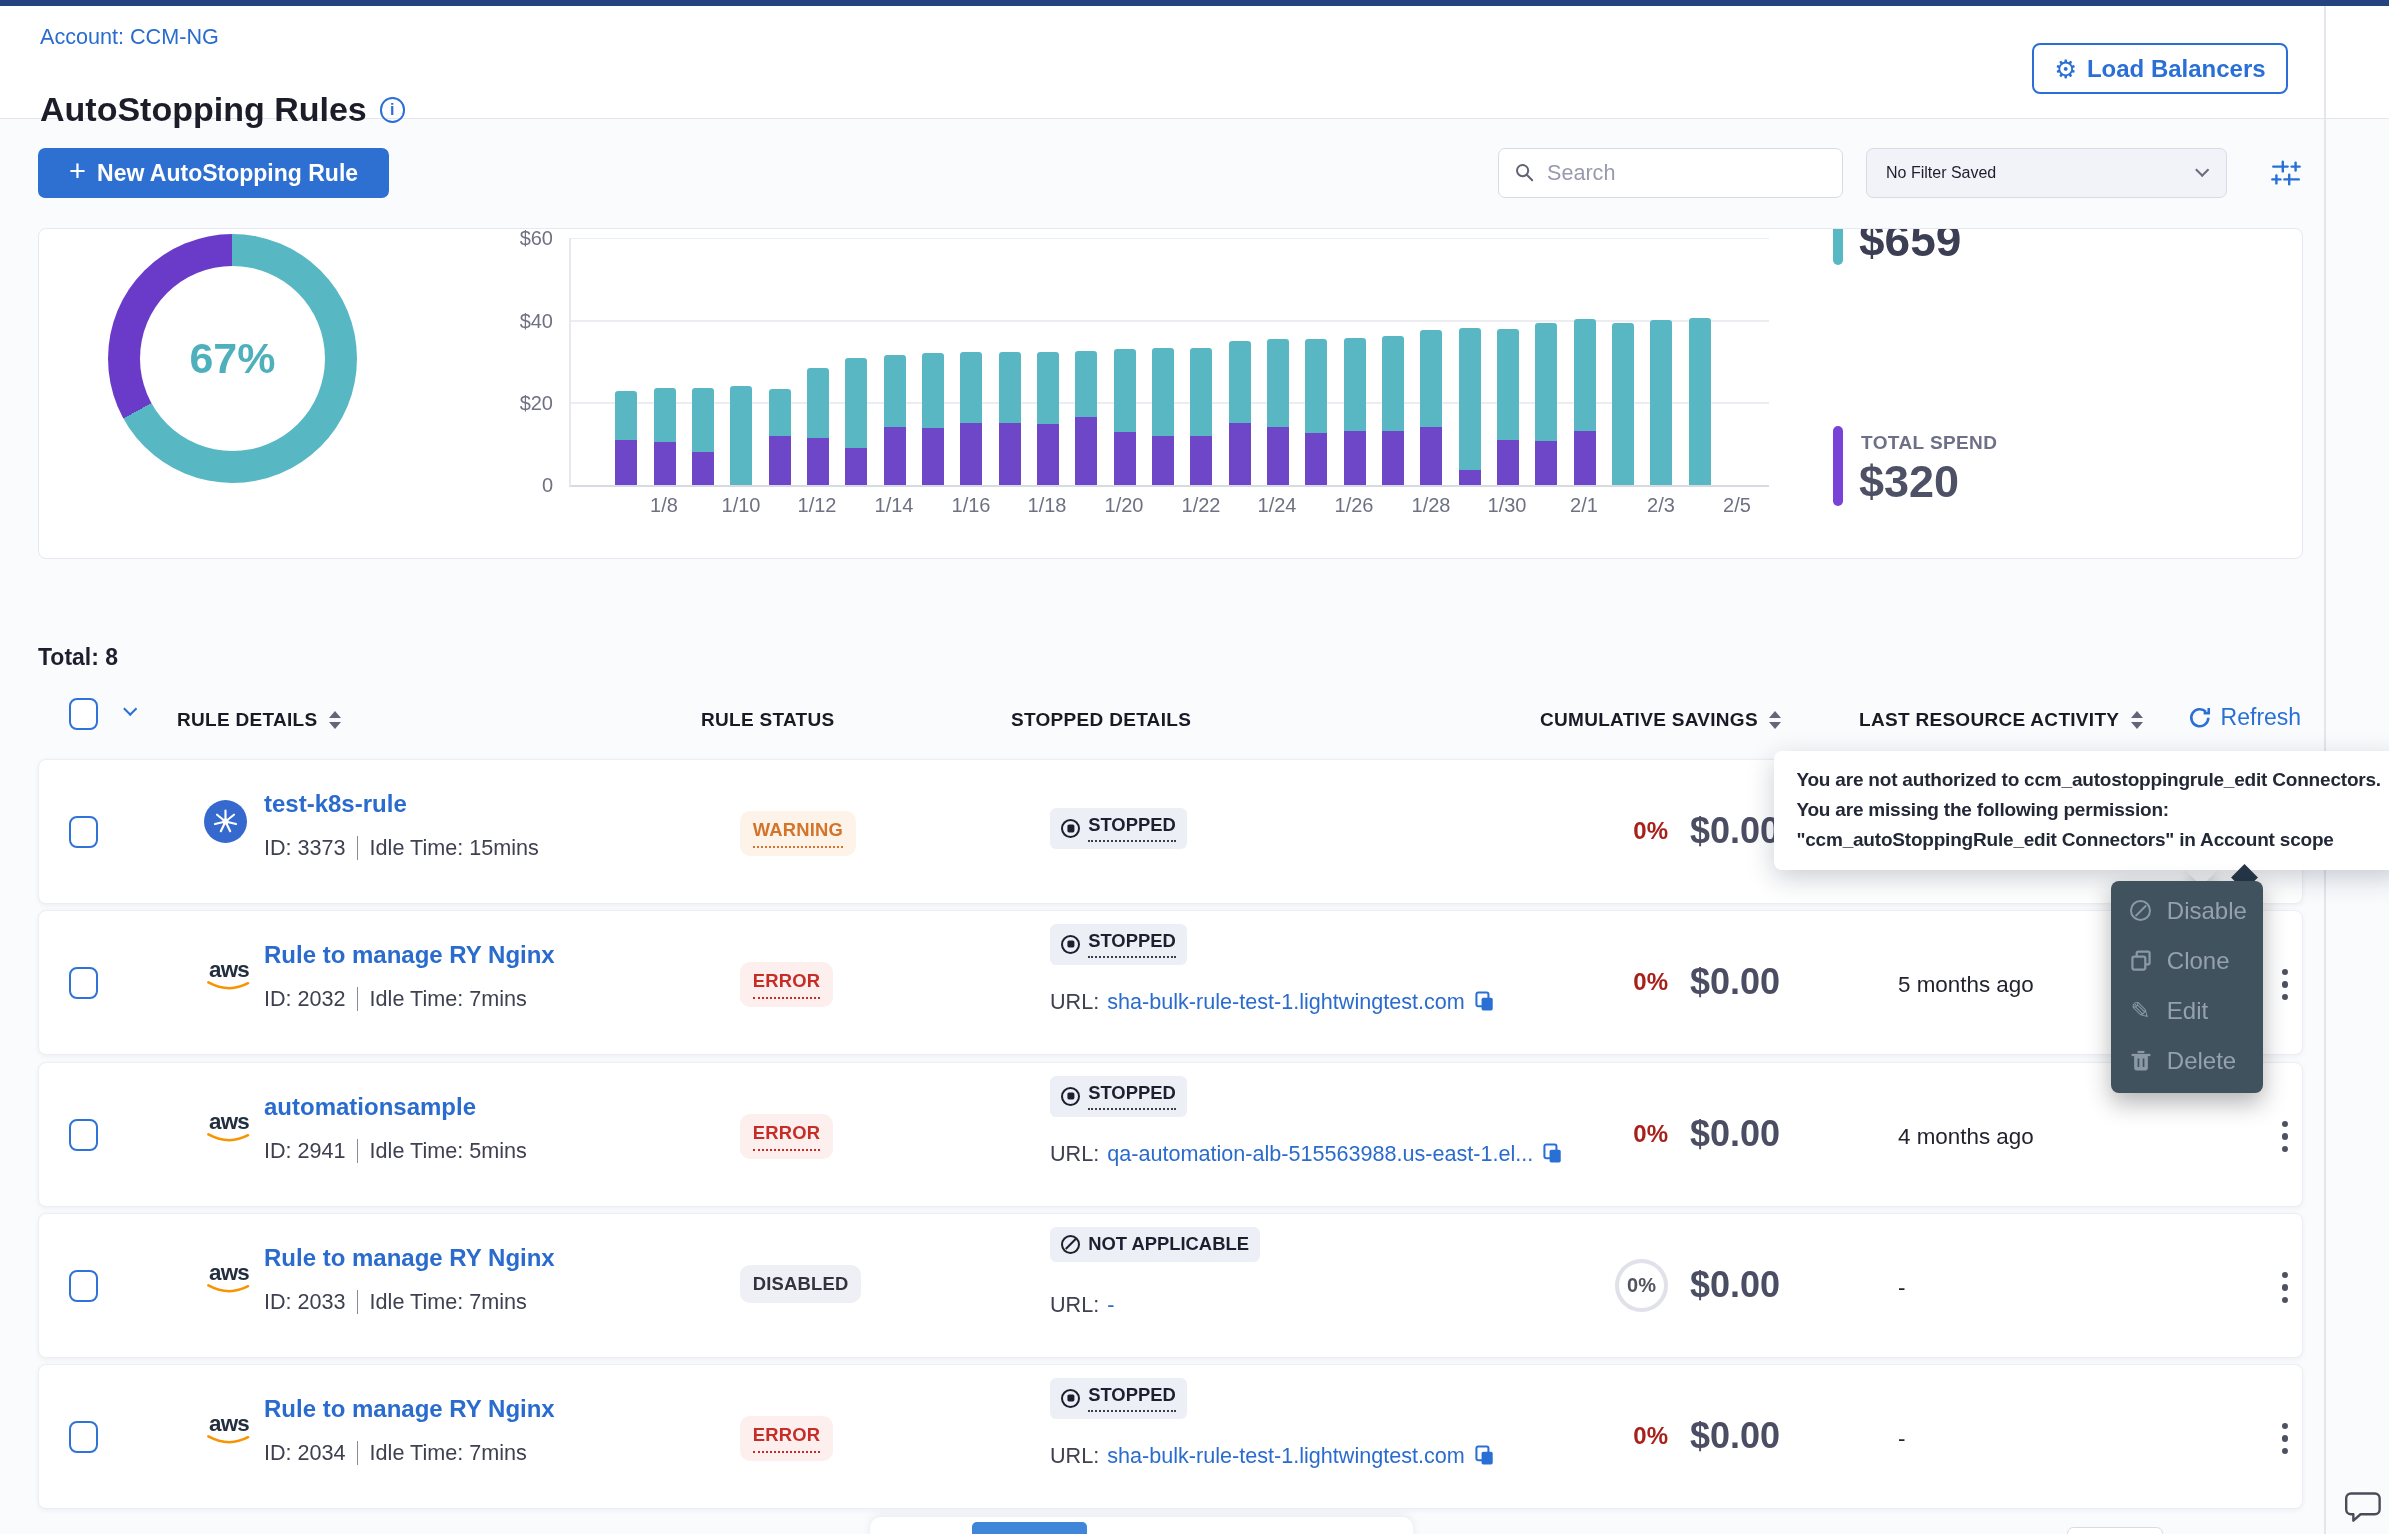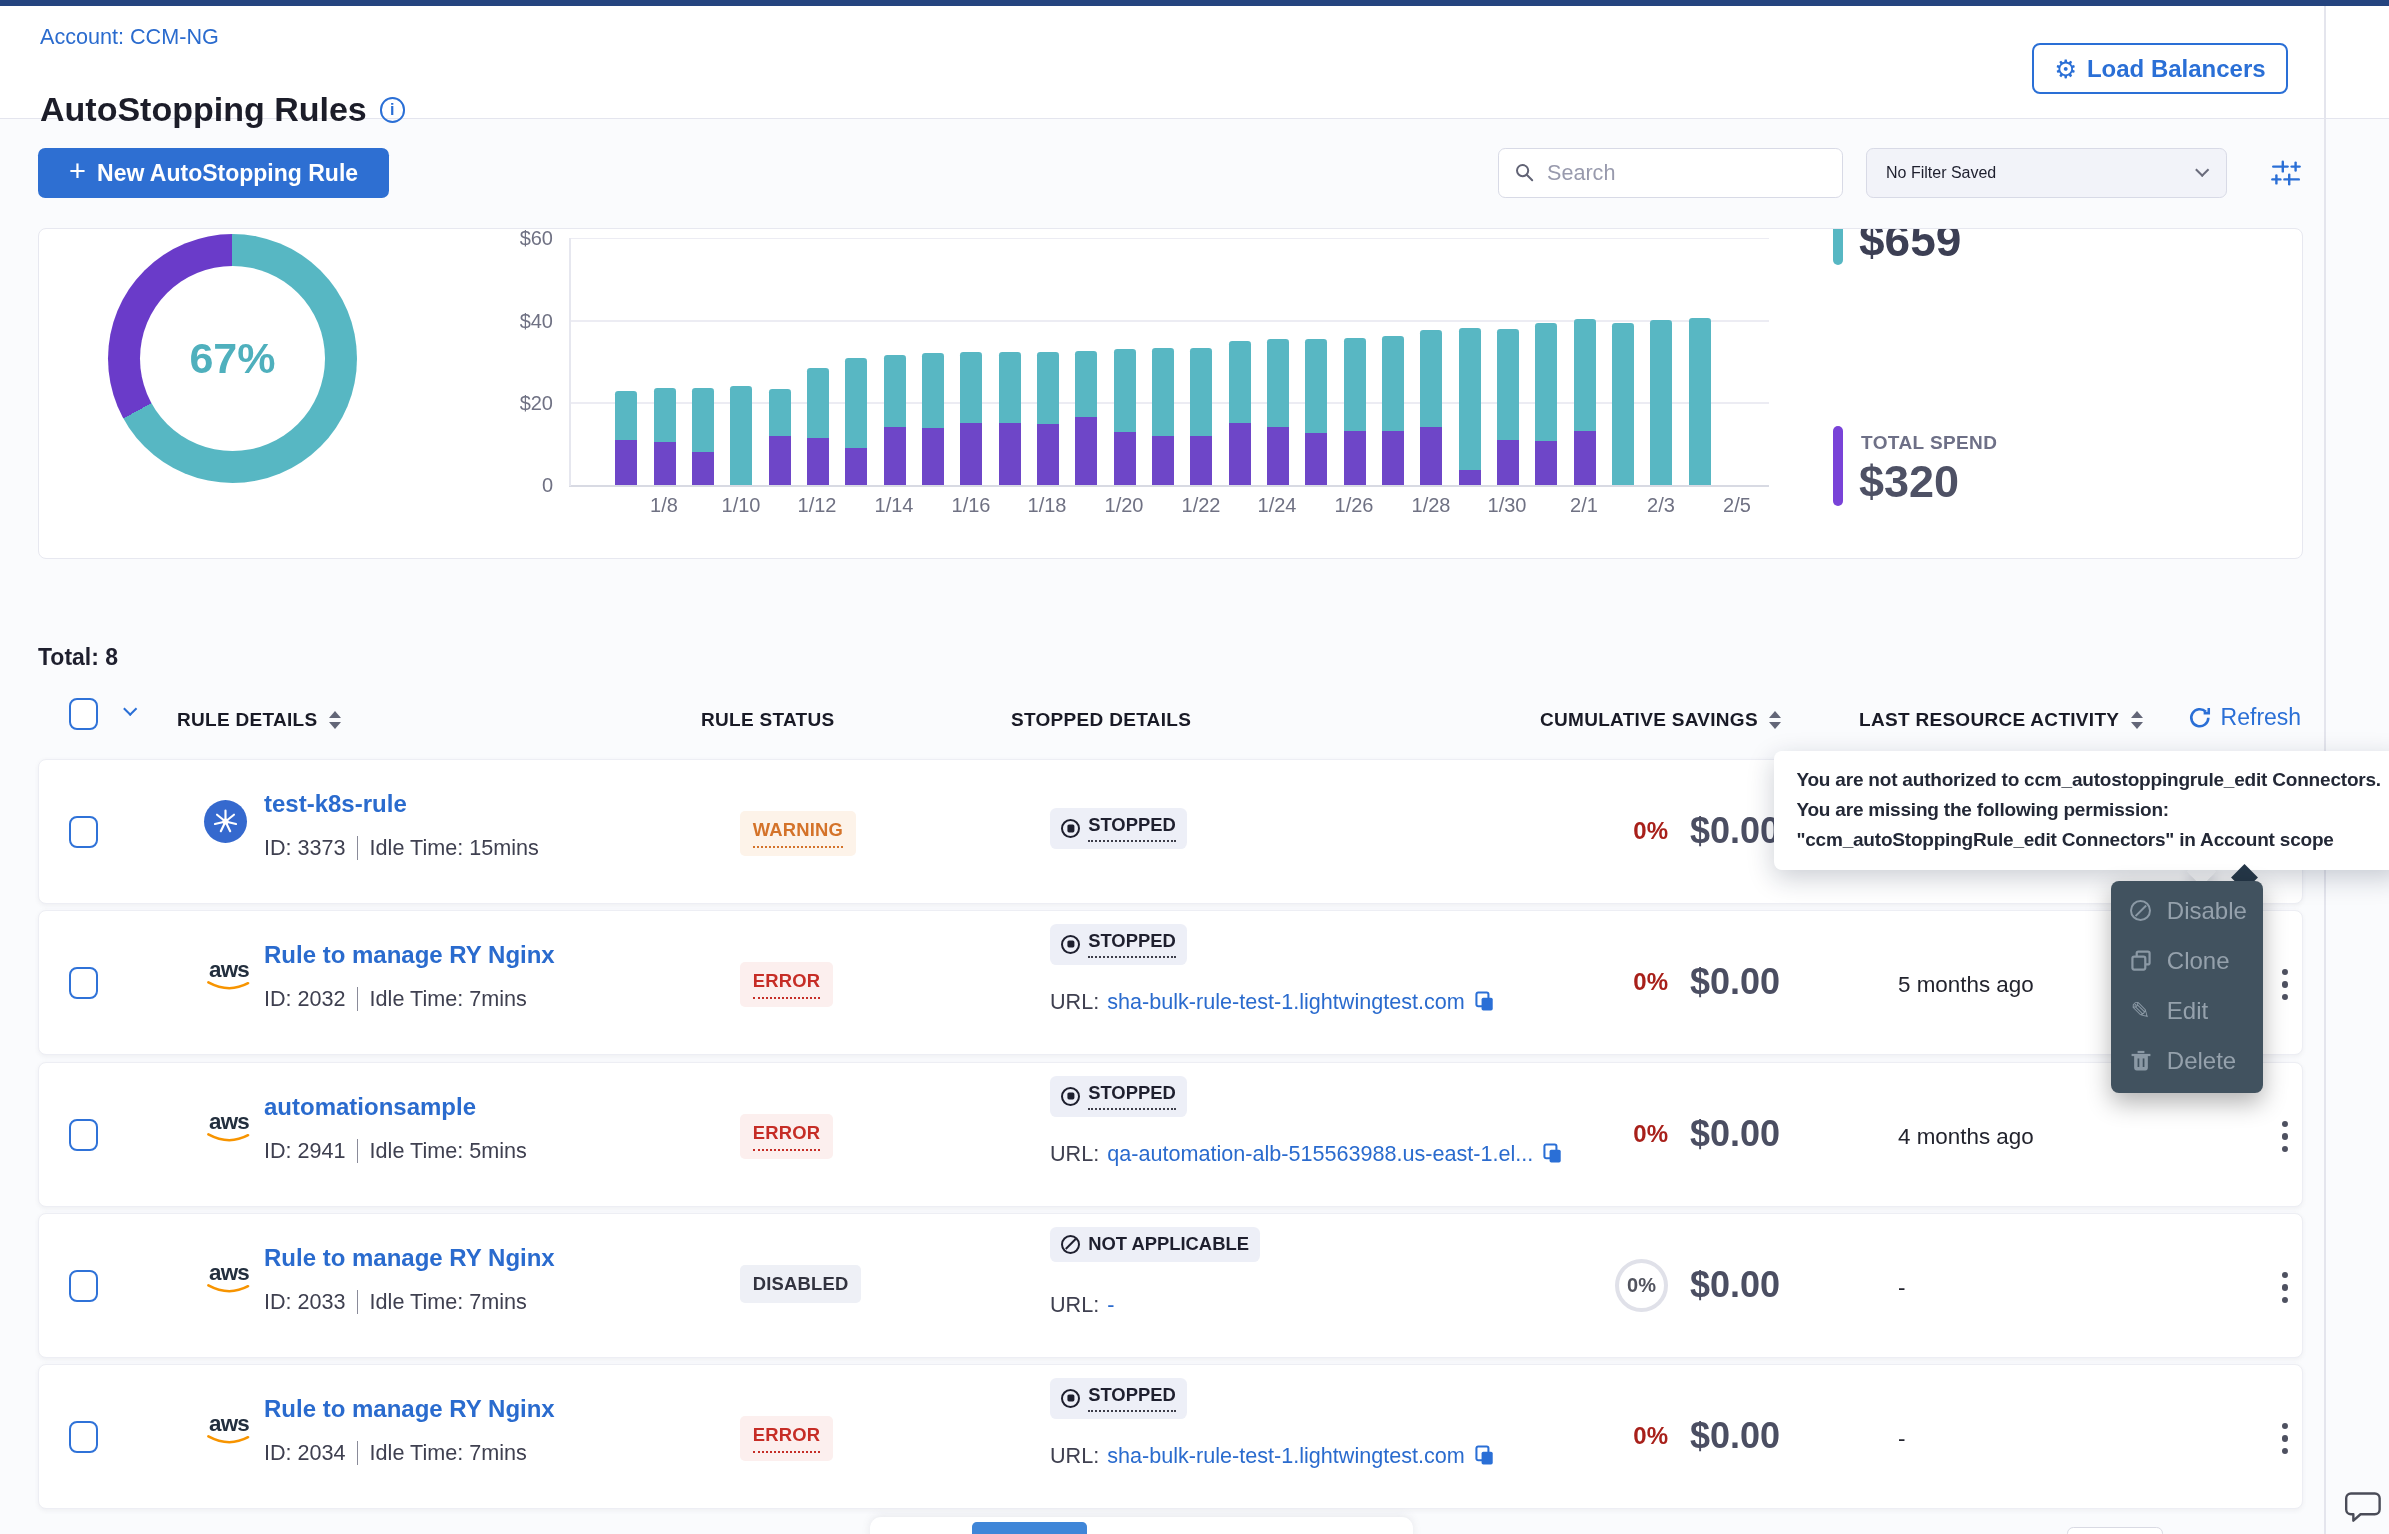--- a/index.html
+++ b/index.html
@@ -63,21 +63,21 @@
 
   .row { position:absolute; left:38px; width:2265px; height:145px; background:#fff; border:1.6px solid #edeef4; border-radius:8px; box-shadow:0 1.6px 4px rgba(96,97,112,0.07); }
   .row .cb { left:30px; top:56px; }
   .prov { position:absolute; left:165px; top:40px; }
   .k8s-badge { width:43px; height:43px; border-radius:50%; background:#3569ce; display:flex; align-items:center; justify-content:center; }
   .aws-badge { display:flex; flex-direction:column; align-items:center; width:50px; margin-top:8px; }
   .aws-txt { font-size:22.4px; font-weight:800; color:#232f3e; letter-spacing:-0.8px; line-height:21px; }
   .rname { position:absolute; left:225px; top:30px; font-size:24px; font-weight:600; color:#2a6bce; cursor:pointer; }
   .rmeta { position:absolute; left:225px; top:75px; display:flex; align-items:center; gap:11.2px; font-size:21.6px; color:#3f4050; }
   .sep { width:1.6px; height:24px; background:#8a8b99; }
-  .badge { position:absolute; left:701px; top:51px; display:inline-flex; align-items:center; padding:8px 12.8px; border-radius:5px; font-size:18.4px; font-weight:700; letter-spacing:0.2px; }
+  .badge { position:absolute; left:701px; top:51px; display:inline-flex; align-items:center; padding:8px 12.8px; border-radius:10px; font-size:18.4px; font-weight:700; letter-spacing:0.2px; }
   .badge .ut { padding-bottom:4.8px; }
   .b-warning { background:#fdf3e9; color:#d4732a; } .b-warning .ut { border-bottom:2.4px dotted #d4732a; }
   .b-error { background:#fcefee; color:#c62d26; } .b-error .ut { border-bottom:2.4px dotted #c62d26; }
   .b-disabled { background:#eef0f6; color:#32333f; }
   .state { position:absolute; left:1011px; display:inline-flex; align-items:center; gap:8px; padding:6.4px 11.2px; background:#edeff7; border-radius:6.4px; font-size:18.4px; font-weight:700; color:#1e1f2e; }
   .state .ut { padding-bottom:4px; border-bottom:2.4px dotted #3c3d49; }
   .state .nt { padding-bottom:0; }
   .stop-ic { position:relative; width:19px; height:19px; border:2.4px solid #1e1f2e; border-radius:50%; display:inline-block; }
   .stop-ic::before { content:""; position:absolute; left:50%; top:50%; width:7.2px; height:7.2px; background:#1e1f2e; border-radius:1.6px; transform:translate(-50%,-50%); }
   .na-ic { position:relative; width:19px; height:19px; border:2.4px solid #1e1f2e; border-radius:50%; display:inline-block; }

